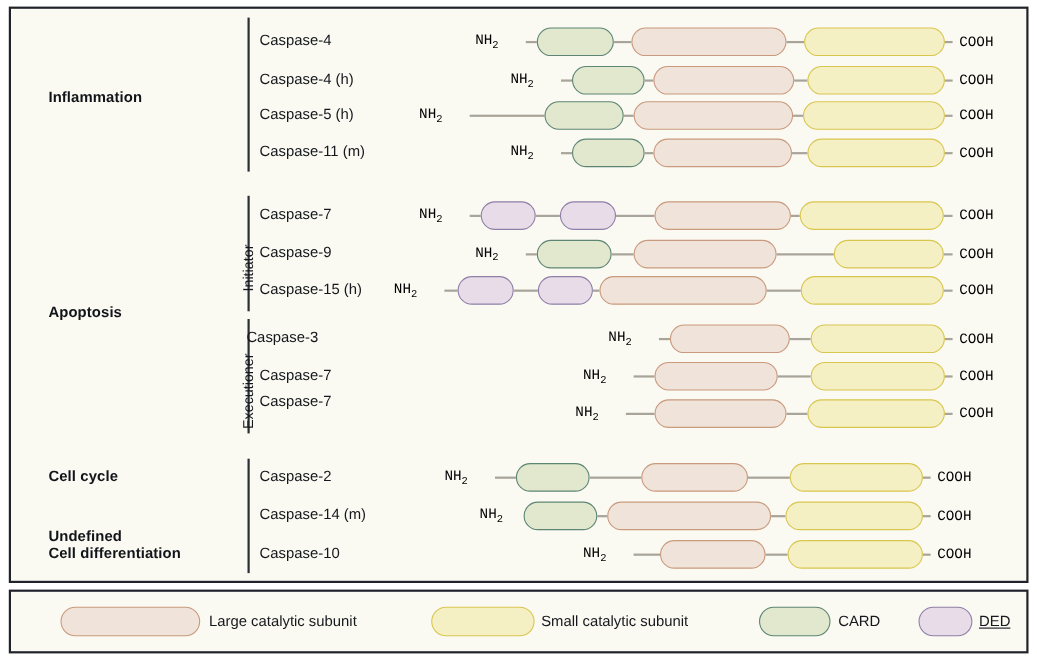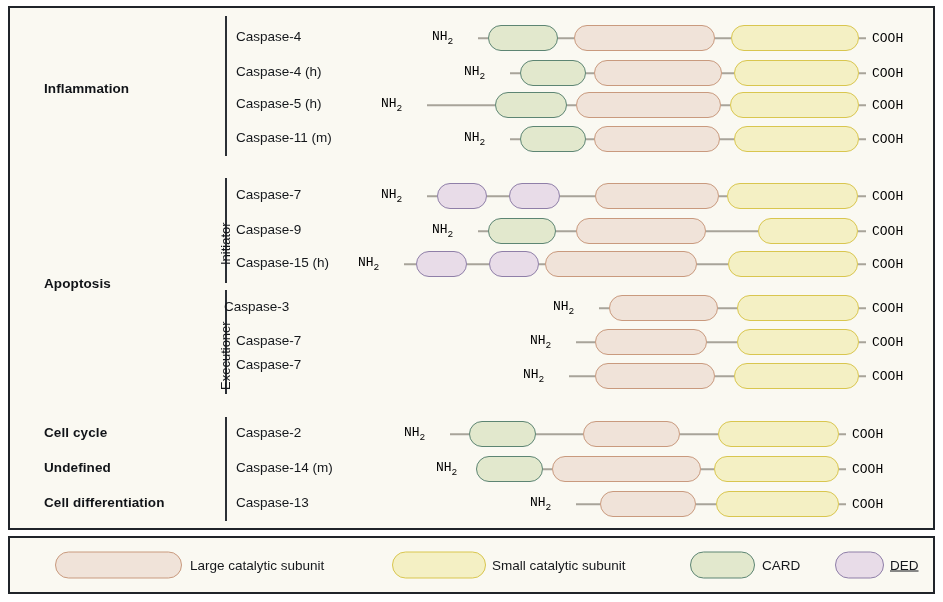--- a/index.html
+++ b/index.html
@@ -122,21 +122,21 @@
 <div id="figure">
 
   <div id="main-panel" class="panel"></div>
   <div id="legend-panel" class="panel"></div>
 
   <div id="overlay"></div>
 
 <div class="group-label" style="left: 44px; top: 81px;">Inflammation</div>
     <div class="group-label" style="left: 44px; top: 276px;">Apoptosis</div>
     <div class="group-label" style="left: 44px; top: 425px;">Cell cycle</div>
-    <div class="group-label" style="left: 44px; top: 460px;">Undefined</div>
+    <div class="group-label" style="left: 44px; top: 480px;">Undefined</div>
     <div class="group-label" style="left: 44px; top: 495px;">Cell differentiation</div>
     <div class="divider" style="left: 225px; top: 16px; height: 140px;"></div>
     <div class="divider" style="left: 225px; top: 178px; height: 105px;"></div>
     <div class="divider" style="left: 225px; top: 290px; height: 104px;"></div>
     <div class="divider" style="left: 225px; top: 417px; height: 104px;"></div>
     <div class="subgroup-label" style="left: 218px; top: 265px;">Initiator</div>
     <div class="subgroup-label" style="left: 218px; top: 390px;">Executioner</div>
     <div class="caspase-name" style="left: 236px; top: 29px;">Caspase-4</div>
     <div class="terminus" style="left: 432px; top: 38px;"><span>NH<sub>2</sub></span></div>
     <div class="linker" style="left: 478px; top: 38px; width: 10px;"></div>
@@ -248,21 +248,21 @@
     <div class="caspase-name" style="left: 236px; top: 460px;">Caspase-14 (m)</div>
     <div class="terminus" style="left: 436px; top: 469px;"><span>NH<sub>2</sub></span></div>
     <div class="linker" style="left: 482px; top: 469px; width: 0px;"></div>
     <div class="pill" style="left: 476px; top: 469px; width: 67px; height: 26px; background: rgb(226, 232, 205); border-color: rgb(93, 133, 115);"></div>
     <div class="linker" style="left: 543px; top: 469px; width: 9px;"></div>
     <div class="pill" style="left: 552px; top: 469px; width: 149px; height: 26px; background: rgb(240, 227, 217); border-color: rgb(201, 154, 126);"></div>
     <div class="linker" style="left: 701px; top: 469px; width: 13px;"></div>
     <div class="pill" style="left: 714px; top: 469px; width: 125px; height: 26px; background: rgb(244, 240, 196); border-color: rgb(217, 198, 79);"></div>
     <div class="linker" style="left: 839px; top: 469px; width: 7px;"></div>
     <div class="terminus" style="left: 852px; top: 469px;">COOH</div>
-    <div class="caspase-name" style="left: 236px; top: 495px;">Caspase-13</div>
+    <div class="caspase-name" style="left: 236px; top: 495px;">Caspase-10</div>
     <div class="terminus" style="left: 530px; top: 504px;"><span>NH<sub>2</sub></span></div>
     <div class="linker" style="left: 576px; top: 504px; width: 24px;"></div>
     <div class="pill" style="left: 600px; top: 504px; width: 96px; height: 26px; background: rgb(240, 227, 217); border-color: rgb(201, 154, 126);"></div>
     <div class="linker" style="left: 696px; top: 504px; width: 20px;"></div>
     <div class="pill" style="left: 716px; top: 504px; width: 123px; height: 26px; background: rgb(244, 240, 196); border-color: rgb(217, 198, 79);"></div>
     <div class="linker" style="left: 839px; top: 504px; width: 7px;"></div>
     <div class="terminus" style="left: 852px; top: 504px;">COOH</div>
     <div class="legend-item-pill" style="left: 55px; top: 565px; width: 127px; height: 27px; background: rgb(240, 227, 217); border-color: rgb(201, 154, 126);"></div>
     <div class="legend-item-label" style="left: 190px; top: 565px;">Large catalytic subunit</div>
     <div class="legend-item-pill" style="left: 392px; top: 565px; width: 94px; height: 27px; background: rgb(244, 240, 196); border-color: rgb(217, 198, 79);"></div>

